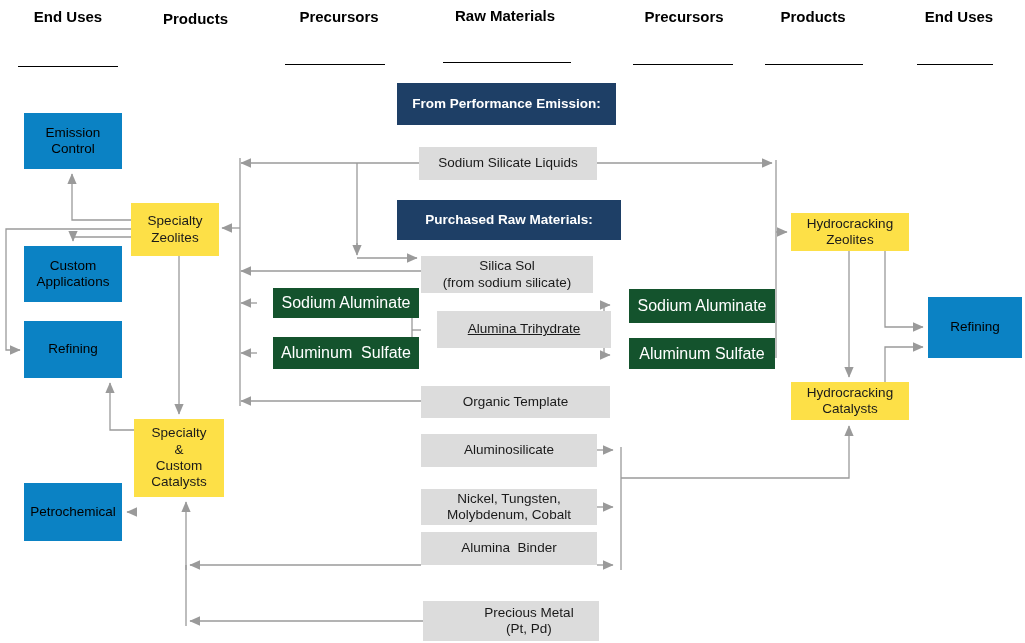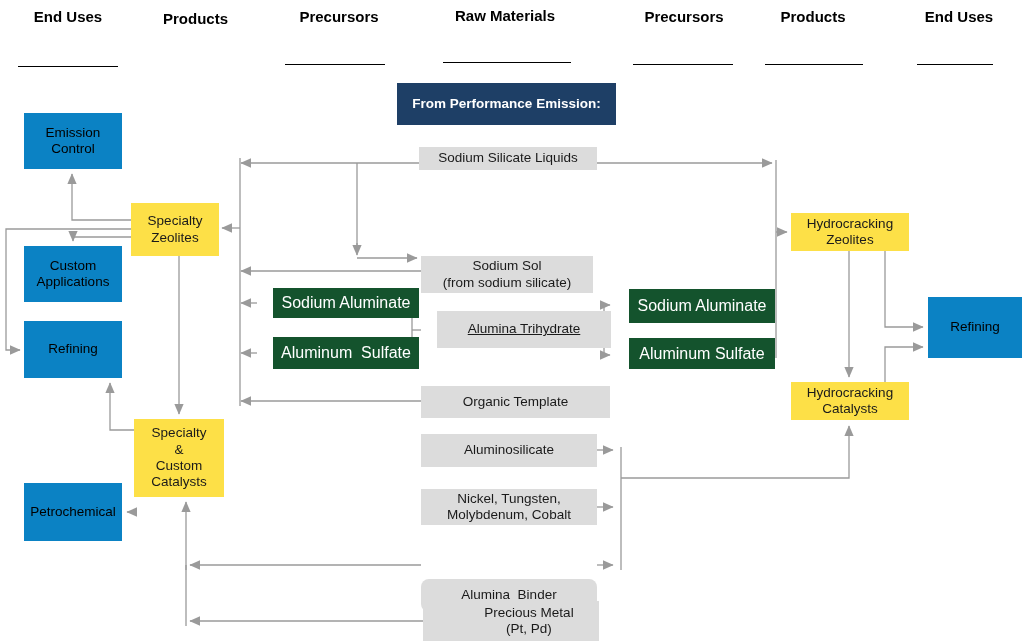--- a/index.html
+++ b/index.html
@@ -109,47 +109,48 @@
   <div class="hdr" style="left:904px;top:8px;width:110px;">End Uses</div>
 
   <div class="hdr-rule" style="left:18px;top:66px;width:100px;"></div>
   <div class="hdr-rule" style="left:285px;top:64px;width:100px;"></div>
   <div class="hdr-rule" style="left:443px;top:62px;width:128px;"></div>
   <div class="hdr-rule" style="left:633px;top:64px;width:100px;"></div>
   <div class="hdr-rule" style="left:765px;top:64px;width:98px;"></div>
   <div class="hdr-rule" style="left:917px;top:64px;width:76px;"></div>
 
   <div class="box b-navy" style="left:397px;top:83px;width:219px;height:42px;">From Performance Emission:</div>
+  <div class="box b-navy" style="left:397px;top:200px;width:224px;height:40px;">Purchased Raw Materials:</div>
 
   <div class="box b-blue" style="left:24px;top:113px;width:98px;height:56px;white-space:pre-line;">Emission
 Control</div>
   <div class="box b-blue" style="left:24px;top:246px;width:98px;height:56px;white-space:pre-line;">Custom
 Applications</div>
   <div class="box b-blue" style="left:24px;top:321px;width:98px;height:57px;white-space:pre-line;">Refining</div>
   <div class="box b-blue" style="left:24px;top:483px;width:98px;height:58px;white-space:pre-line;">Petrochemical</div>
 
   <div class="box b-gray-blue" style="left:131px;top:203px;width:88px;height:53px;white-space:pre-line;">Specialty
 Zeolites</div>
   <div class="box b-gray-blue" style="left:134px;top:419px;width:90px;height:78px;white-space:pre-line;">Specialty
 &amp;
 Custom
 Catalysts</div>
 
   <div class="box b-red" style="left:257px;top:288px;width:146px;height:30px;">Sodium Aluminate</div>
   <div class="box b-red" style="left:257px;top:337px;width:146px;height:32px;white-space:pre;">Aluminum  Sulfate</div>
 
-  <div class="box b-lightgray" style="left:419px;top:147px;width:178px;height:23px;">Sodium Silicate Liquids</div>
-  <div class="box b-lightgray" style="left:421px;top:256px;width:172px;height:37px;white-space:pre-line;">Sodium Sol
+  <div class="box b-lightgray" style="left:419px;top:147px;width:178px;height:33px;">Sodium Silicate Liquids</div>
+  <div class="box b-lightgray" style="left:421px;top:256px;width:172px;height:37px;white-space:pre-line;">Silica Sol
 (from sodium silicate)</div>
   <div class="box b-lightgray" style="left:437px;top:311px;width:174px;height:37px;text-decoration:underline;">Alumina Trihydrate</div>
   <div class="box b-lightgray" style="left:421px;top:386px;width:189px;height:32px;">Organic Template</div>
   <div class="box b-lightgray" style="left:421px;top:434px;width:176px;height:33px;">Aluminosilicate</div>
   <div class="box b-lightgray" style="left:421px;top:489px;width:176px;height:36px;white-space:pre-line;">Nickel, Tungsten,
 Molybdenum, Cobalt</div>
-  <div class="box b-lightgray" style="left:421px;top:579px;width:176px;height:33px;white-space:pre;border-radius:8px;">Alumina  Binder</div>
+  <div class="box b-lightgray" style="left:421px;top:532px;width:176px;height:33px;white-space:pre;">Alumina  Binder</div>
   <div class="box b-lightgray" style="left:423px;top:601px;width:176px;height:40px;white-space:pre-line;padding-left:36px;">Precious Metal
 (Pt, Pd)</div>
 
   <div class="box b-red" style="left:613px;top:289px;width:146px;height:34px;">Sodium Aluminate</div>
   <div class="box b-red" style="left:613px;top:338px;width:146px;height:31px;">Aluminum Sulfate</div>
 
   <div class="box b-gray-blue" style="left:791px;top:213px;width:118px;height:38px;white-space:pre-line;">Hydrocracking
 Zeolites</div>
   <div class="box b-gray-blue" style="left:791px;top:382px;width:118px;height:38px;white-space:pre-line;">Hydrocracking
 Catalysts</div>

